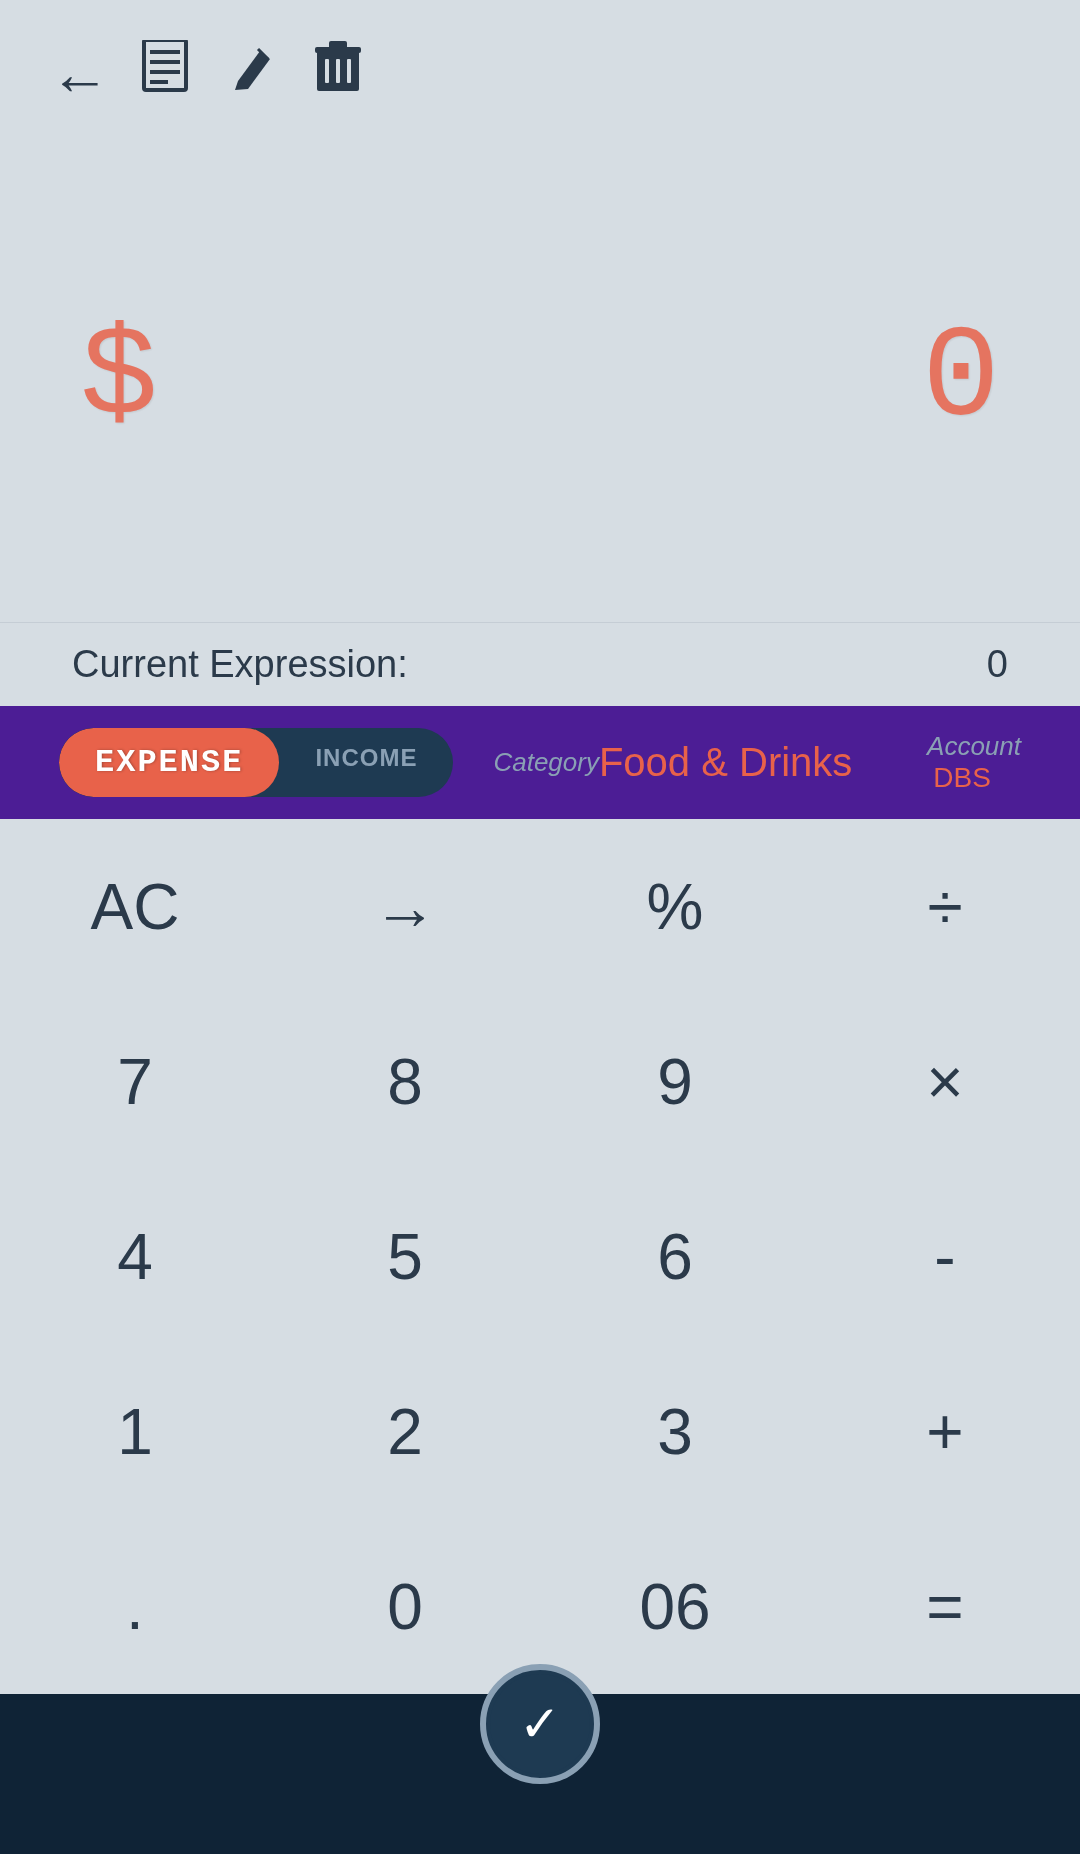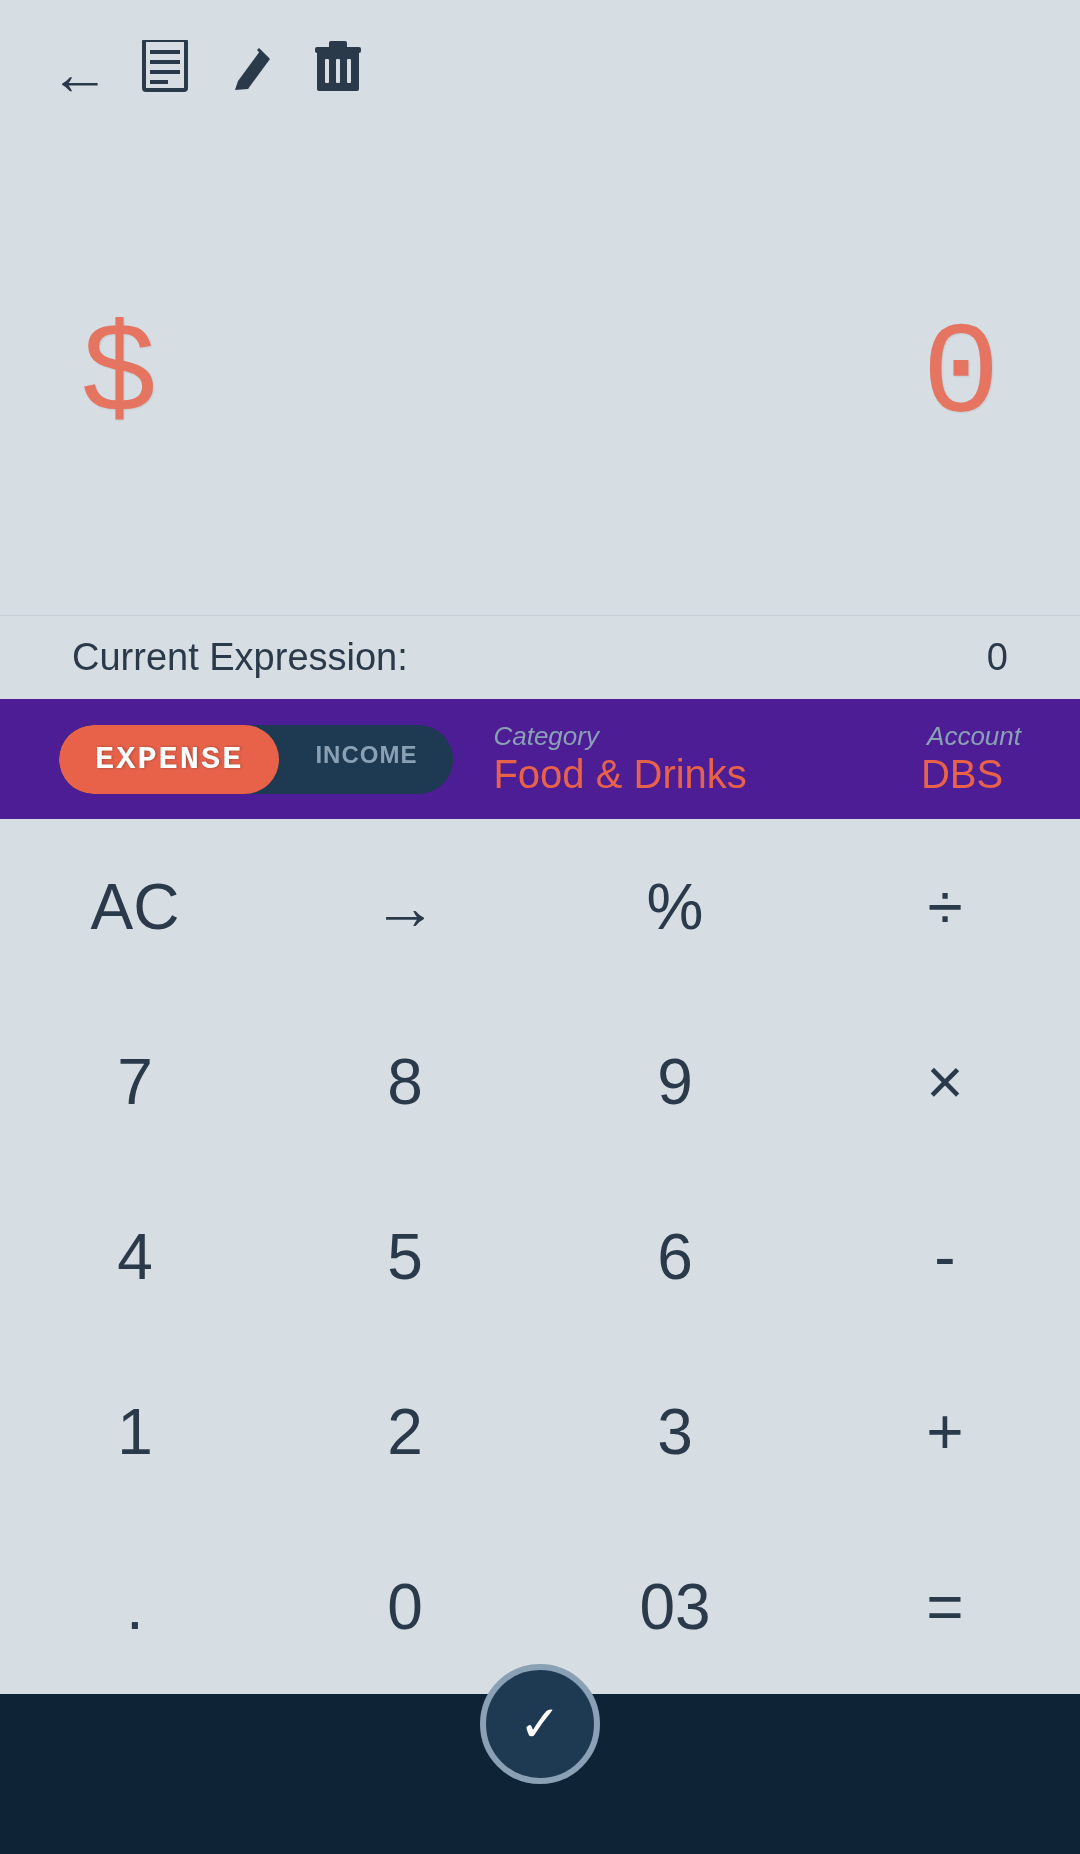--- a/index.html
+++ b/index.html
@@ -142,21 +142,22 @@
       padding: 16px 36px;
       font-size: 24px;
       font-weight: 600;
       letter-spacing: 1px;
       cursor: pointer;
     }
 
     .category-info {
       flex: 1;
       display: flex;
-      flex-direction: column;
+      flex-direction: row;
+      align-items: center;
     }
 
     .category-label {
       font-size: 26px;
       color: #8aa0b4;
       font-style: italic;
     }
 
     .category-value {
       font-size: 40px;
@@ -171,21 +172,21 @@
     }
 
     .account-label {
       font-size: 26px;
       color: #8aa0b4;
       font-style: italic;
       margin-left: 24px;
     }
 
     .account-value {
-      font-size: 40px;
+      font-size: 28px;
       color: #e8624a;
       font-weight: 500;
     }
 
     
     .keypad {
       background: #d6dde3;
       display: grid;
       grid-template-columns: repeat(4, 1fr);
       gap: 0;
@@ -321,21 +322,21 @@
     <div class="key">4</div>
     <div class="key">5</div>
     <div class="key">6</div>
     <div class="key">-</div>
     <div class="key">1</div>
     <div class="key">2</div>
     <div class="key">3</div>
     <div class="key">+</div>
     <div class="key">.</div>
     <div class="key">0</div>
-    <div class="key">03</div>
+    <div class="key">06</div>
     <div class="key">=</div>
   </div>
 
 <div class="bottom-bar">
   <div class="confirm-button">
     <div class="confirm-inner">
       <span class="checkmark">✓</span>
     </div>
   </div>
 </div>

